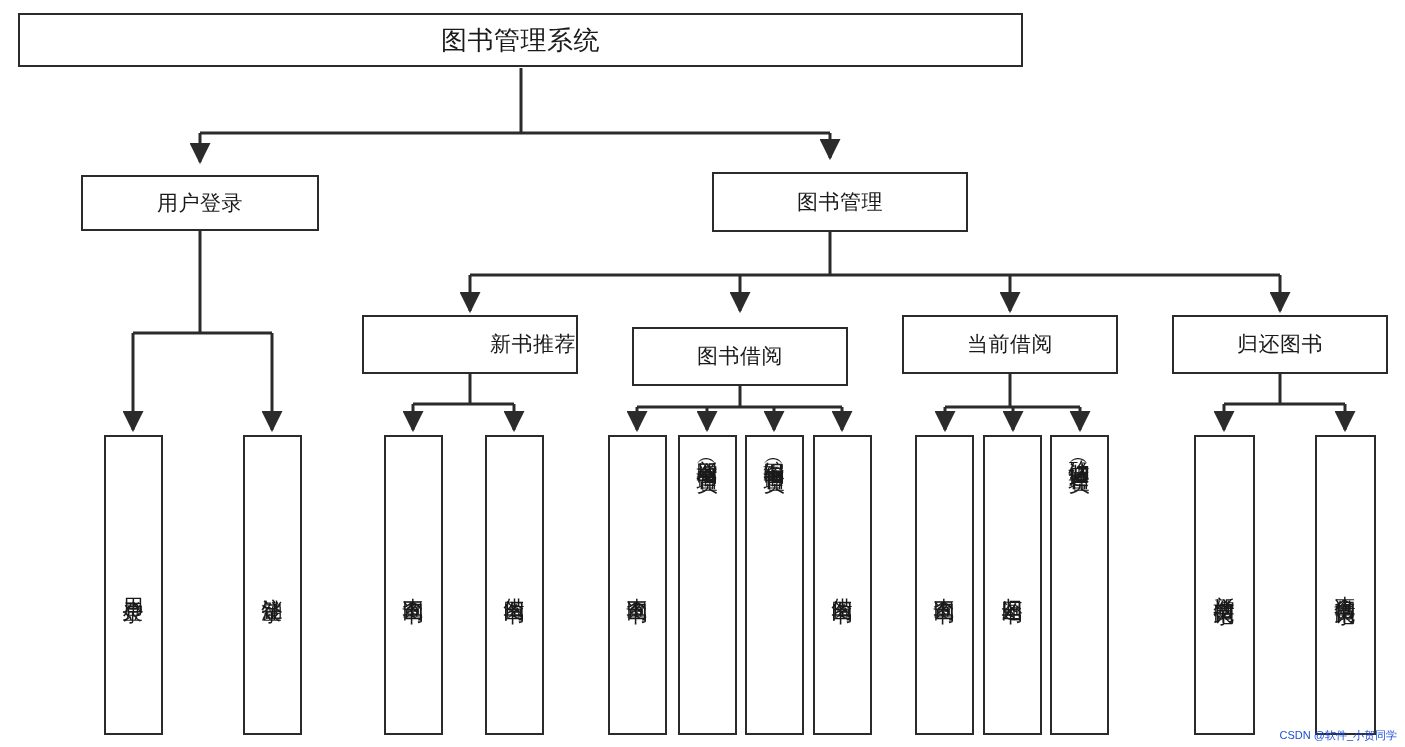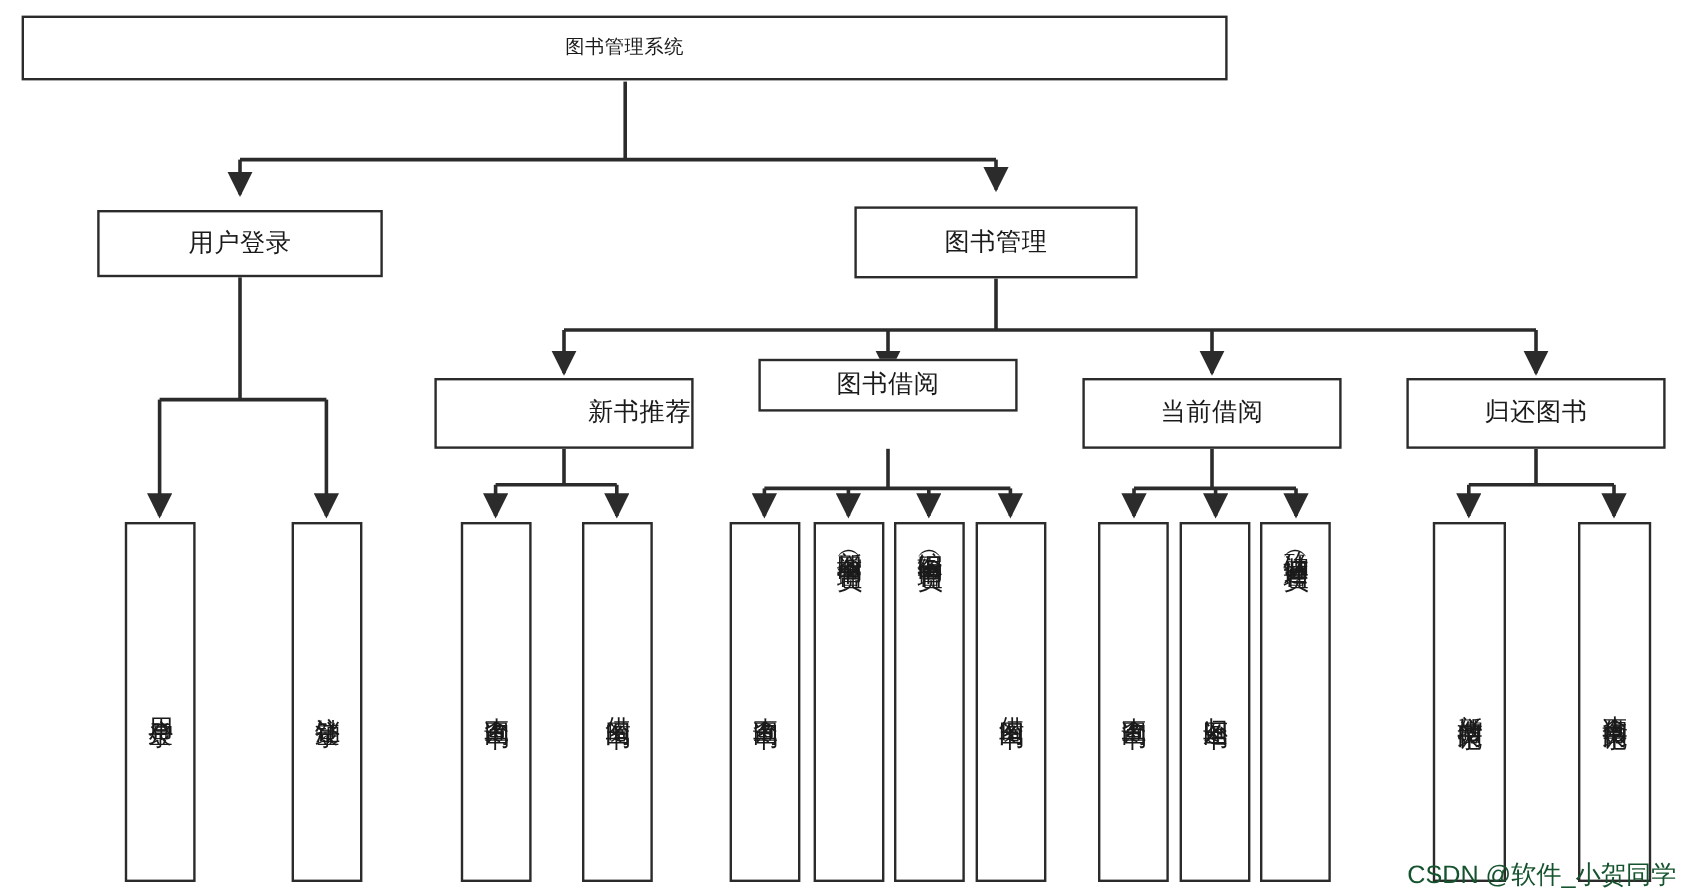--- a/index.html
+++ b/index.html
@@ -38,21 +38,21 @@
     display: block;
     text-align: center;
     line-height: 1.18;
     white-space: nowrap;
   }
   .node.horiz .label {
     font-size: 21px;
     letter-spacing: 0.5px;
   }
   .node.root .label {
-    font-size: 16px;
+    font-size: 26px;
   }
   .node.vert {
     align-items: flex-start;
     padding-top: 6px;
   }
   .node.vert .label {
     writing-mode: vertical-rl;
     text-orientation: upright;
     font-size: 21px;
     letter-spacing: 2px;
@@ -61,22 +61,22 @@
   }
   
   .node.vert.center {
     align-items: center;
     padding-top: 0;
   }
   #watermark {
     position: absolute;
     right: 8px;
     bottom: 4px;
-    font-size: 21px;
-    color: #14532d;
+    font-size: 11px;
+    color: #1d4ed8;
     white-space: nowrap;
     pointer-events: none;
   }
 </style>
 </head>
 <body>
 
 <div id="canvas">
 
   <svg id="edges" viewBox="0 0 1405 747" xmlns="http://www.w3.org/2000/svg">
@@ -130,29 +130,29 @@
   </svg>
 
   <div class="node root horiz" style="left:18px; top:13px; width:1005px; height:54px;">
     <span class="label">图书管理系统</span>
   </div>
 
   <div class="node horiz" style="left:81px; top:175px; width:238px; height:56px;">
     <span class="label">用户登录</span>
   </div>
 
-  <div class="node horiz" style="left:712px; top:172px; width:236px; height:60px;">
+  <div class="node horiz" style="left:712px; top:172px; width:256px; height:60px;">
     <span class="label">图书管理</span>
   </div>
 
   <div class="node horiz" style="left:362px; top:315px; width:216px; height:59px;justify-content:flex-end;">
     <span class="label">新书推荐</span>
   </div>
 
-  <div class="node horiz" style="left:632px; top:299px; width:216px; height:44px;">
+  <div class="node horiz" style="left:632px; top:327px; width:216px; height:59px;">
     <span class="label">图书借阅</span>
   </div>
 
   <div class="node horiz" style="left:902px; top:315px; width:216px; height:59px;">
     <span class="label">当前借阅</span>
   </div>
 
   <div class="node horiz" style="left:1172px; top:315px; width:216px; height:59px;">
     <span class="label">归还图书</span>
   </div>

